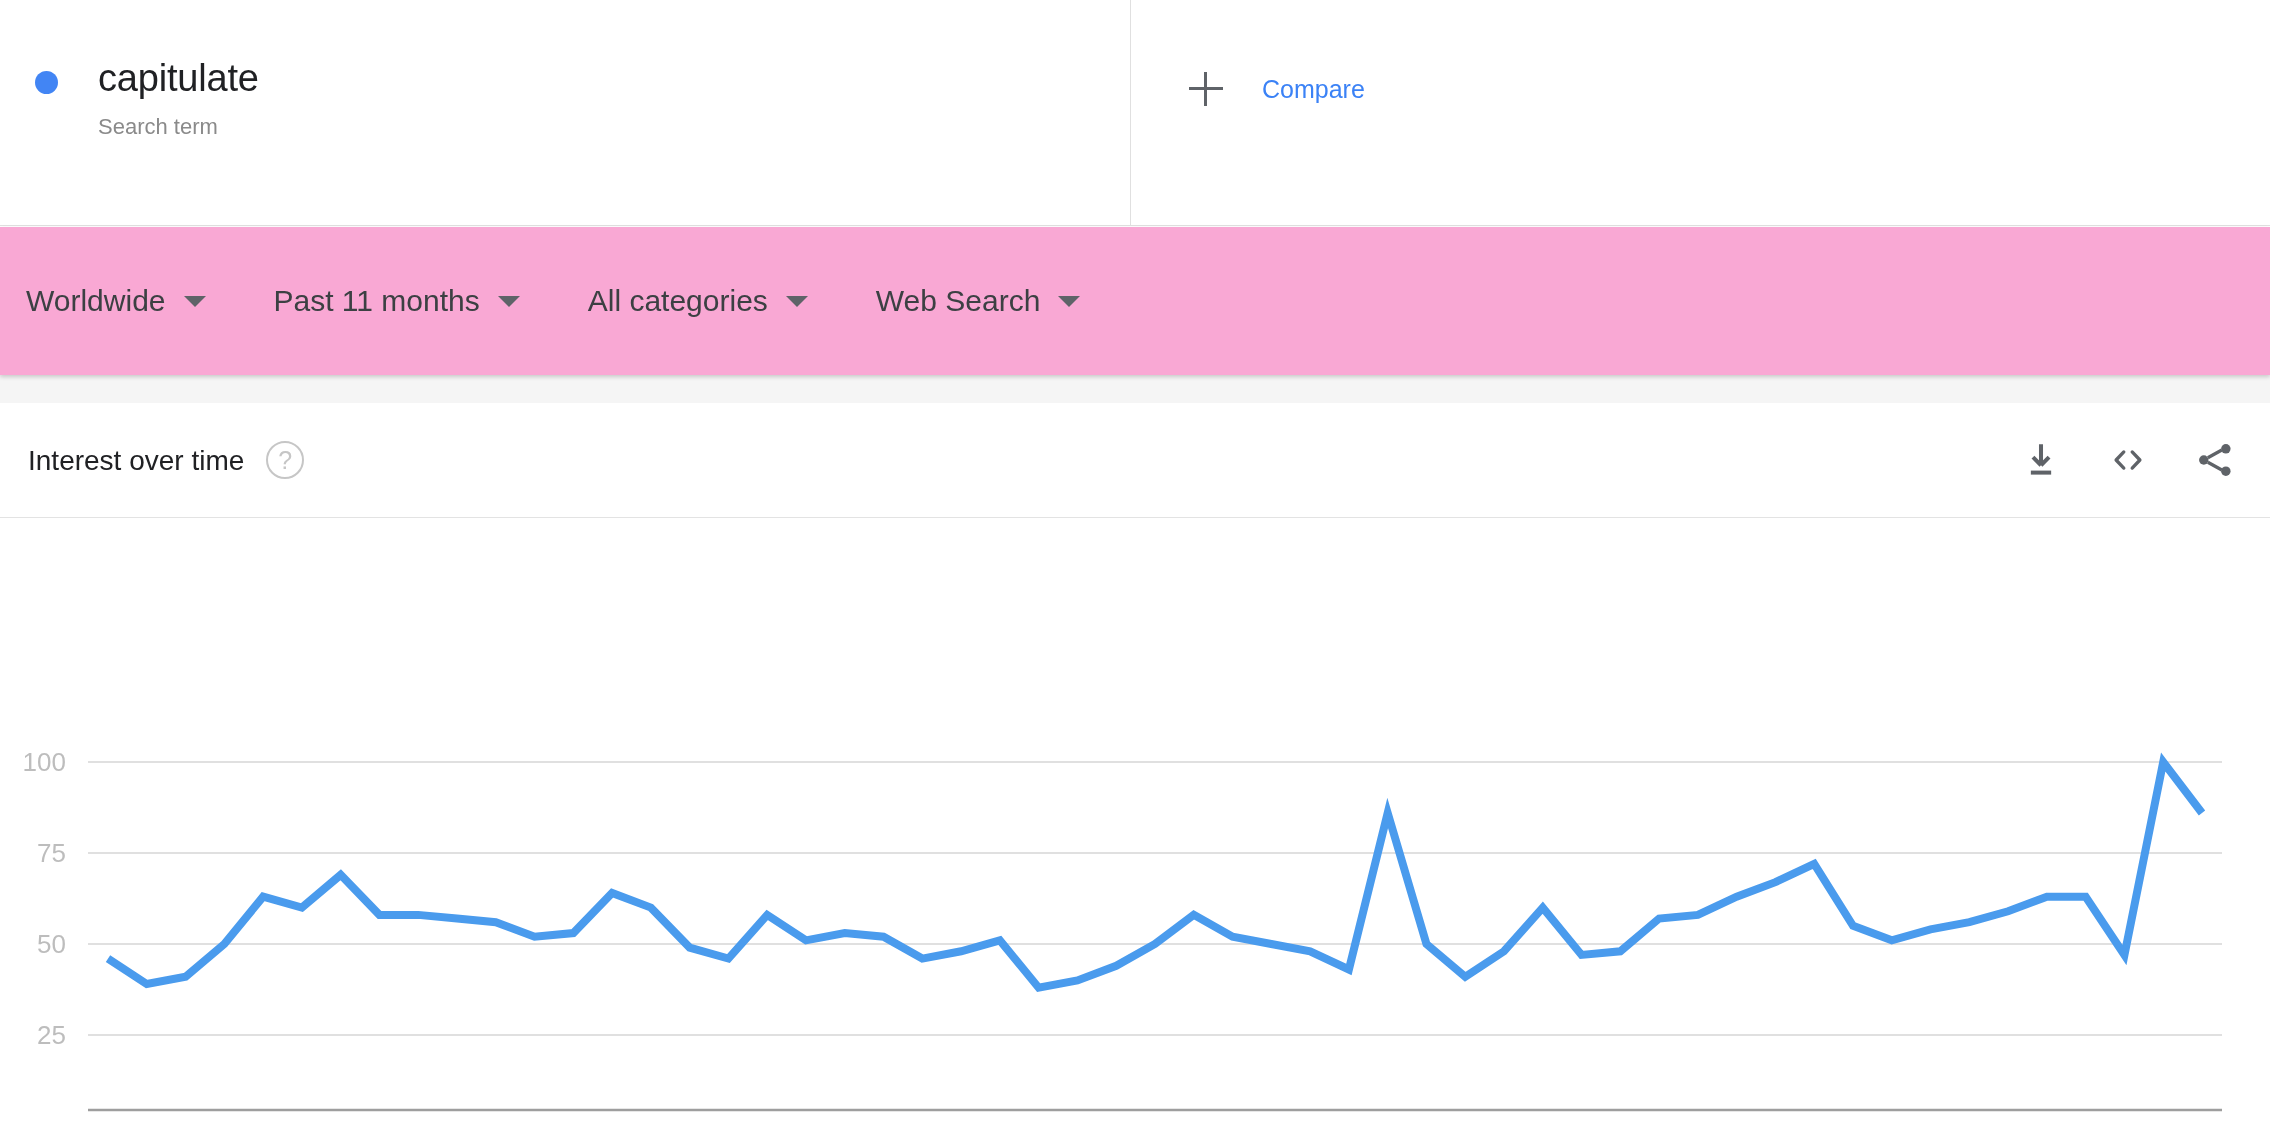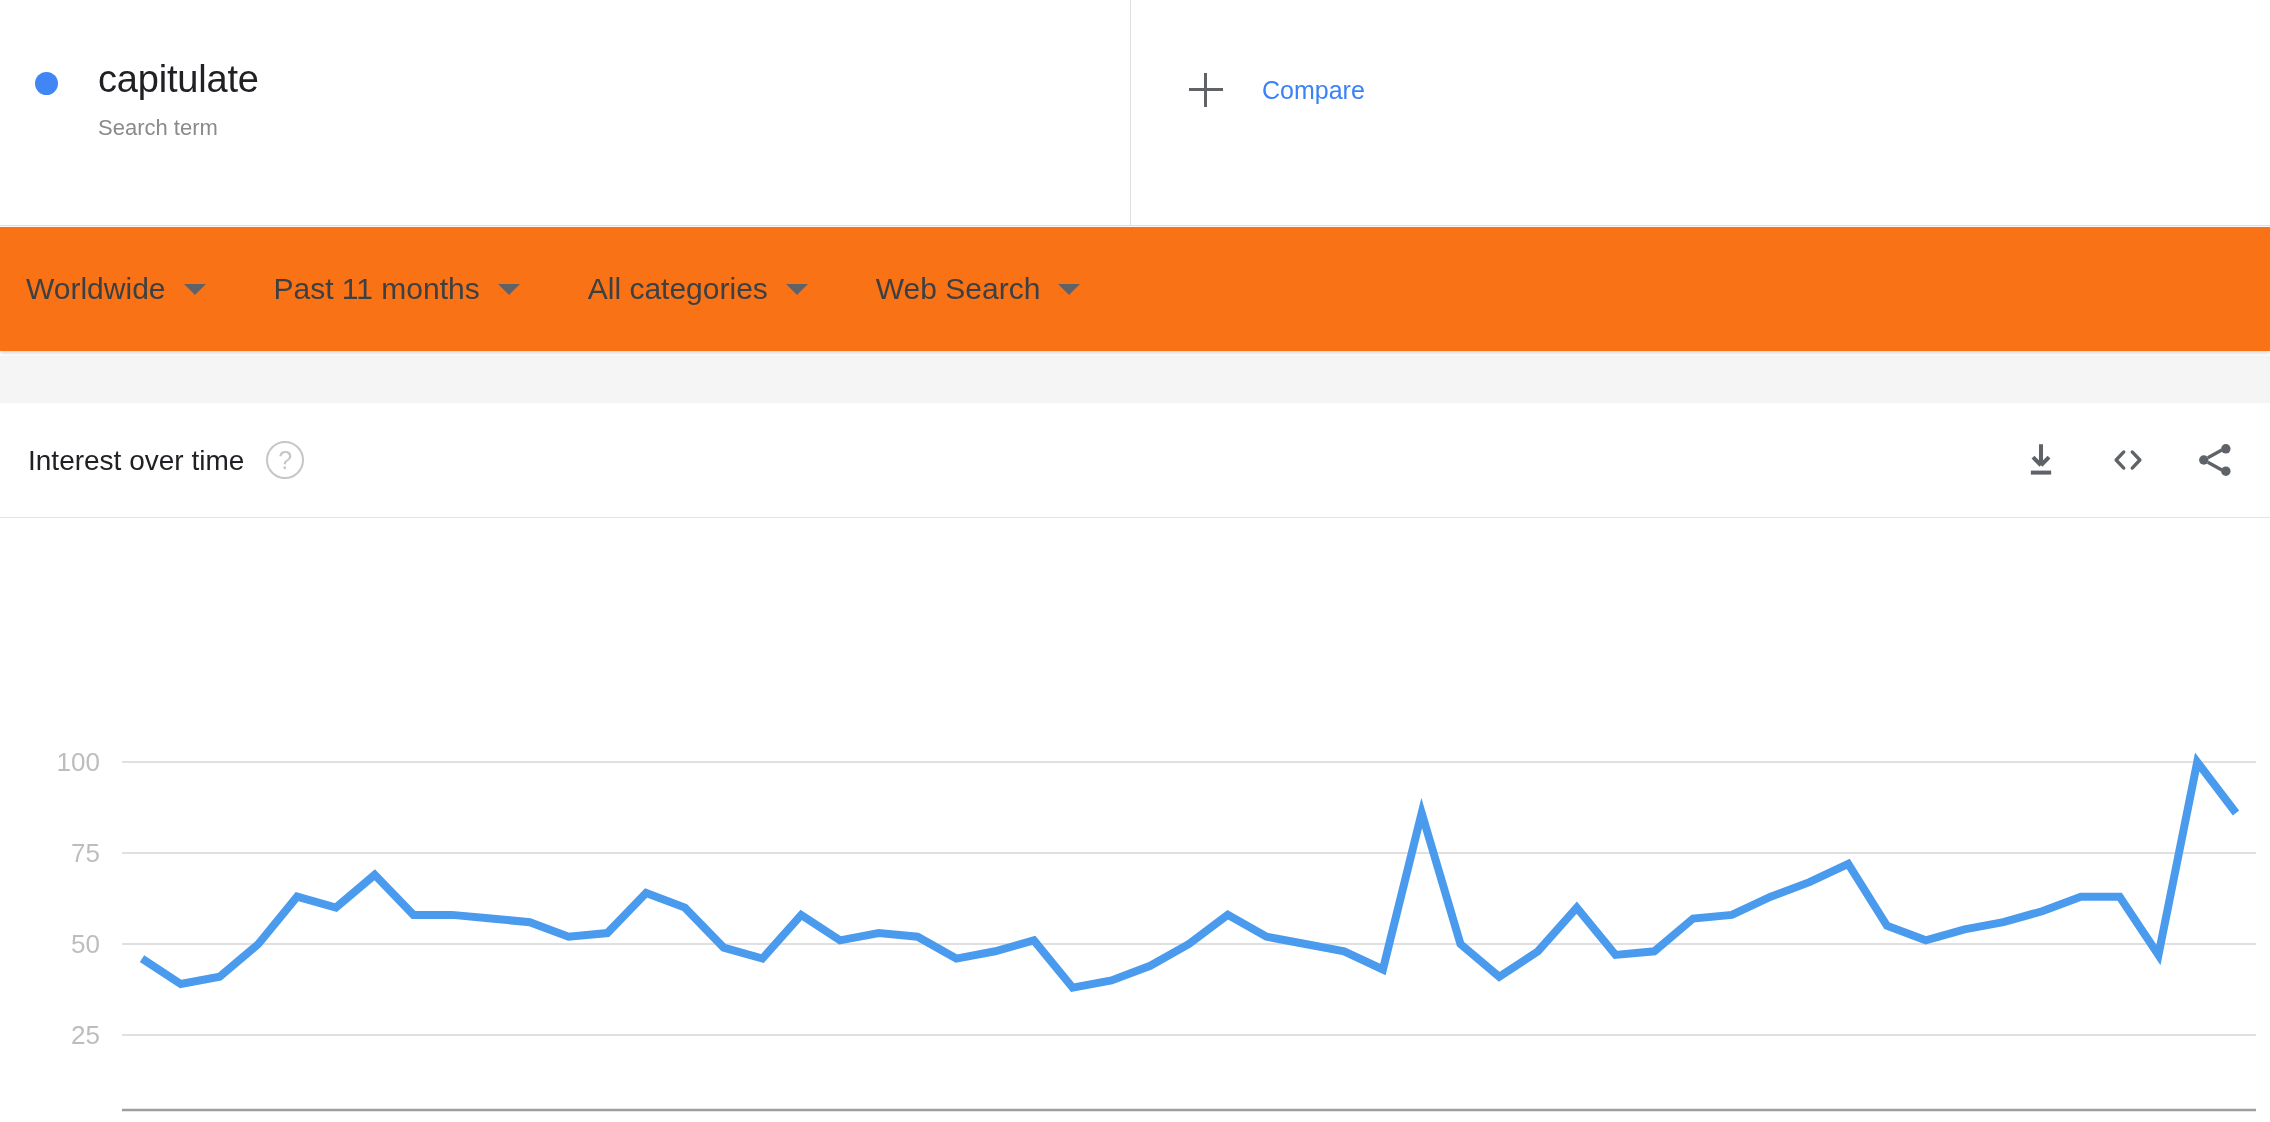--- a/index.html
+++ b/index.html
@@ -16,21 +16,21 @@
     background: #ffffff;
     overflow: hidden;
   }
 
   
   .term-bar {
     position: absolute;
     left: 0; top: 0;
     width: 2270px; height: 226px;
     display: flex;
-    align-items: center;
+    align-items: flex-end;
     border-bottom: 1px solid #e0e0e0;
   }
   .term-cell {
     position: relative;
     width: 1131px;
     height: 226px;
     padding: 56px 0 0 28px;
     border-right: 1px solid #e0e0e0;
   }
   .term-row {
@@ -92,25 +92,25 @@
     font-size: 25px;
     line-height: 40px;
     color: #3b82f6;
     font-weight: 400;
   }
 
   
   .filter-bar {
     position: absolute;
     left: 0; top: 227px;
-    width: 2270px; height: 124px;
+    width: 2270px; height: 148px;
     display: flex;
     align-items: center;
     padding-left: 26px;
-    background: #f97316;
+    background: #f9a8d4;
     box-shadow: 0 2px 4px rgba(0,0,0,0.18);
     z-index: 3;
   }
   .filter {
     display: inline-flex;
     align-items: center;
     margin-right: 68px;
     cursor: pointer;
     white-space: nowrap;
   }
@@ -184,21 +184,20 @@
     cursor: pointer;
     display: block;
   }
   .act-icon svg { display: block; }
 
   
   .chart-wrap {
     position: relative;
     width: 1801px;
     height: 600px;
-    margin-left: 34px;
   }
   .chart-svg { display: block; }
   .ytick {
     font-size: 26px;
     fill: #bdbdbd;
     font-family: "Liberation Sans", sans-serif;
     text-anchor: end;
   }
   .xtick {
     font-size: 25px;

